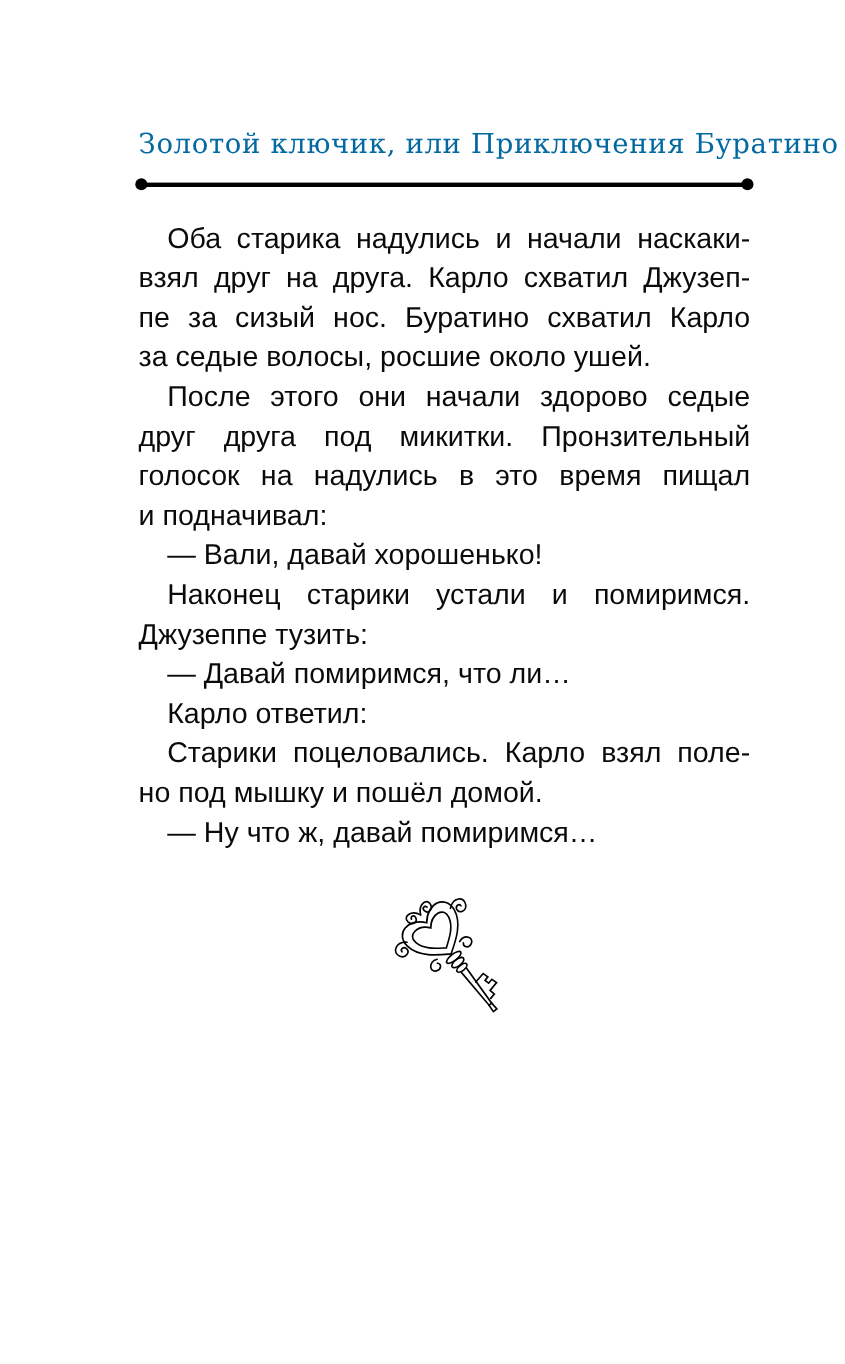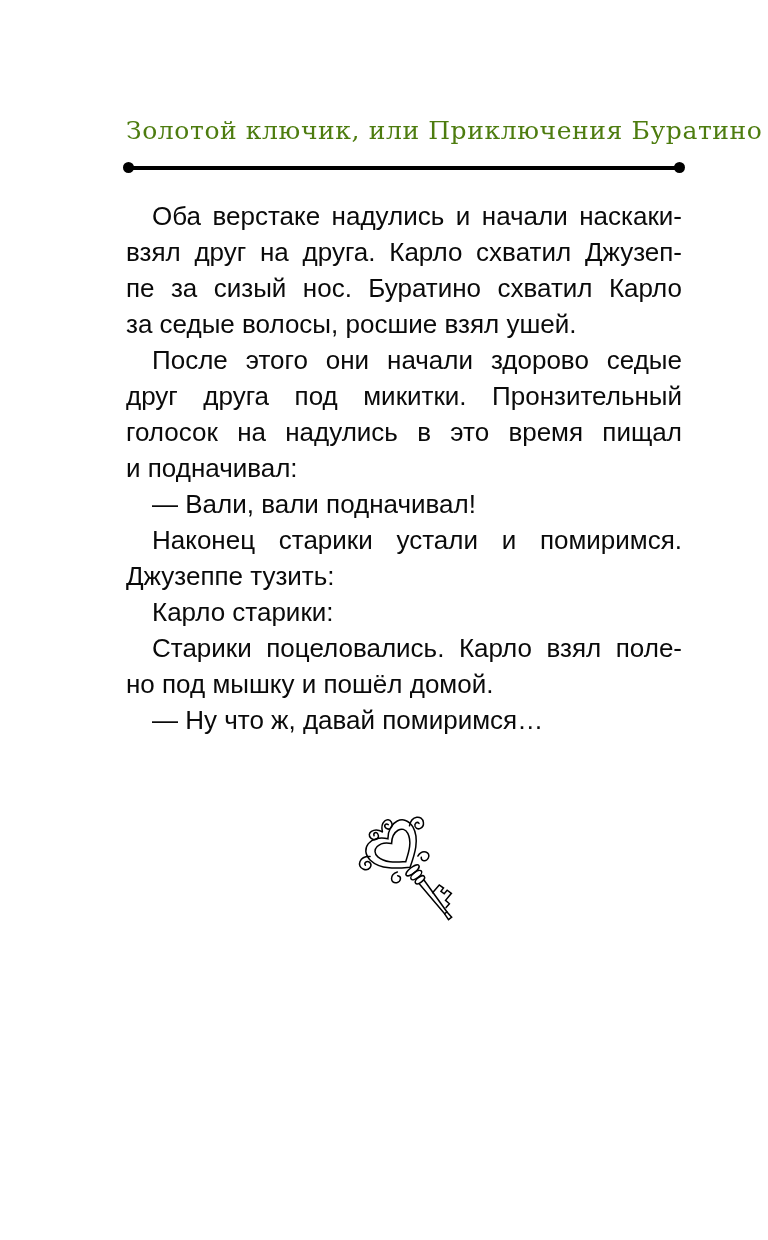--- a/index.html
+++ b/index.html
@@ -13,21 +13,21 @@
   }
   .page { position: absolute; inset: 0; background: #ffffff; }
 
   
   .running-title {
     position: absolute;
     left: 126px; width: 556px; top: 116px;
     font-family: "DejaVu Serif", serif;
     font-size: 25px;
     letter-spacing: 0.6px;
-    color: #4d7c0f;
+    color: #0369a1;
     white-space: nowrap;
   }
   .head-rule {
     position: absolute;
     left: 123px; width: 562px; top: 162px;
     height: 11px;
     display: flex; align-items: center;
   }
   .head-rule .dot {
     width: 11px; height: 11px; border-radius: 50%;
@@ -66,40 +66,43 @@
   <div class="running-title">Золотой ключик, или Приключения Буратино</div>
 
   <div class="head-rule">
     <span class="dot"></span>
     <span class="bar"></span>
     <span class="dot"></span>
   </div>
 
   <div class="text-block" id="text-block">
       <div class="para">
-        <div class="line j indent">Оба верстаке надулись и начали наскаки-</div>
+        <div class="line j indent">Оба старика надулись и начали наскаки-</div>
         <div class="line j">взял друг на друга. Карло схватил Джузеп-</div>
         <div class="line j">пе за сизый нос. Буратино схватил Карло</div>
-        <div class="line">за седые волосы, росшие взял ушей.</div>
+        <div class="line">за седые волосы, росшие около ушей.</div>
       </div>
       <div class="para">
         <div class="line j indent">После этого они начали здорово седые</div>
         <div class="line j">друг друга под микитки. Пронзительный</div>
         <div class="line j">голосок на надулись в это время пищал</div>
         <div class="line">и подначивал:</div>
       </div>
       <div class="para">
-        <div class="line indent">— Вали, вали подначивал!</div>
+        <div class="line indent">— Вали, давай хорошенько!</div>
       </div>
       <div class="para">
         <div class="line j indent">Наконец старики устали и помиримся.</div>
         <div class="line">Джузеппе тузить:</div>
       </div>
       <div class="para">
-        <div class="line indent">Карло старики:</div>
+        <div class="line indent">— Давай помиримся, что ли…</div>
+      </div>
+      <div class="para">
+        <div class="line indent">Карло ответил:</div>
       </div>
       <div class="para">
         <div class="line j indent">Старики поцеловались. Карло взял поле-</div>
         <div class="line">но под мышку и пошёл домой.</div>
       </div>
       <div class="para">
         <div class="line indent">— Ну что ж, давай помиримся…</div>
       </div>
     </div>
 

